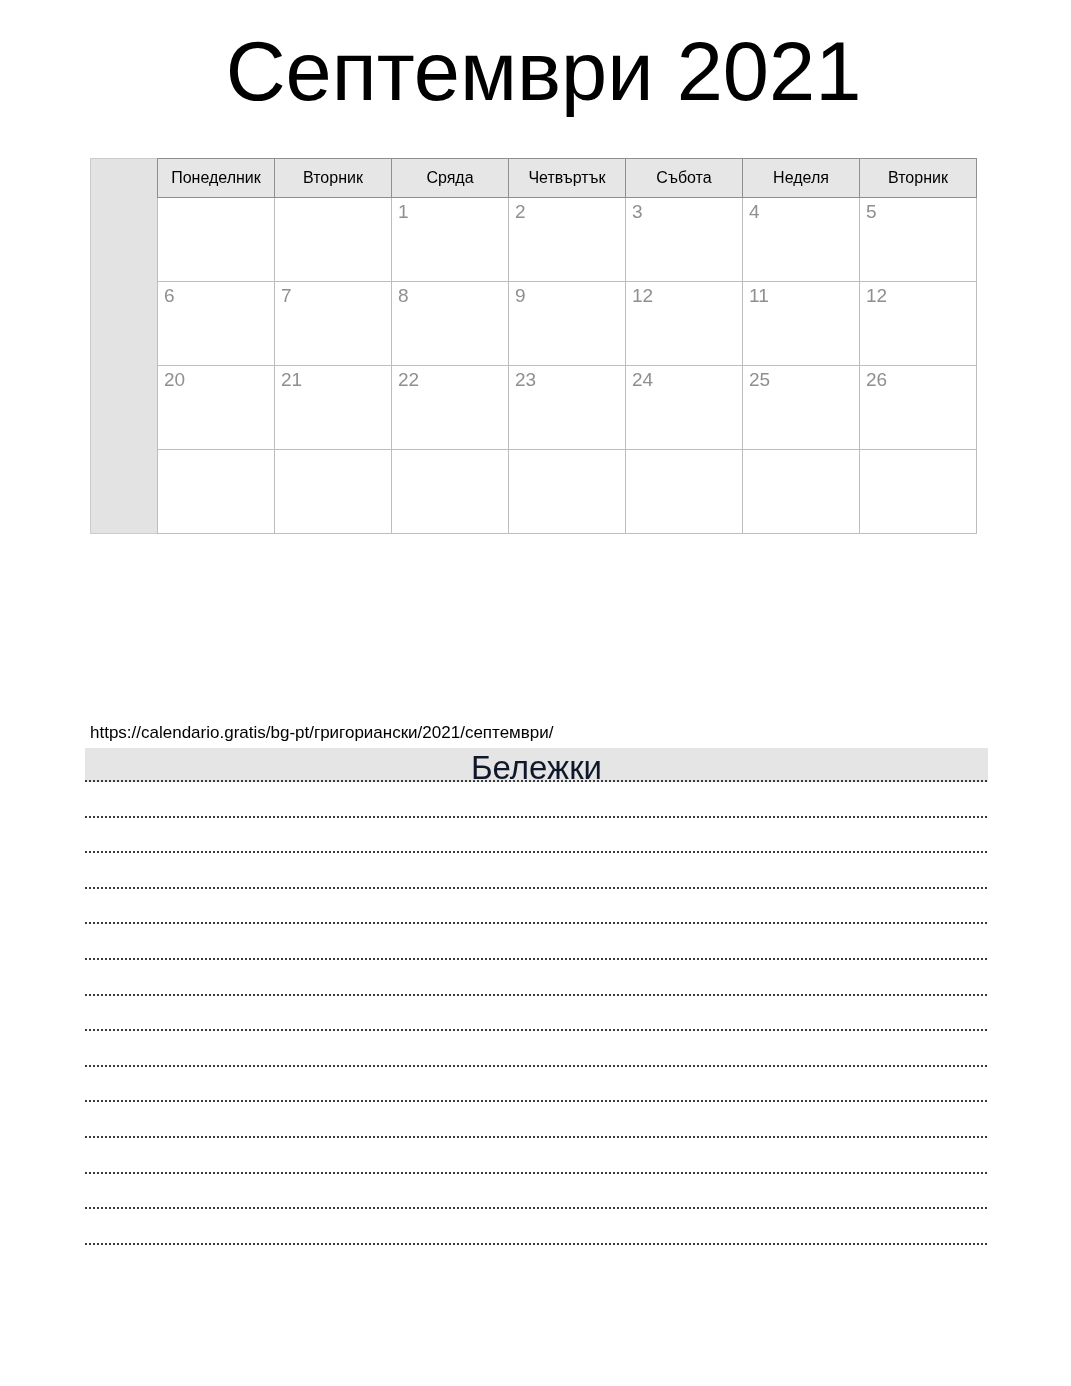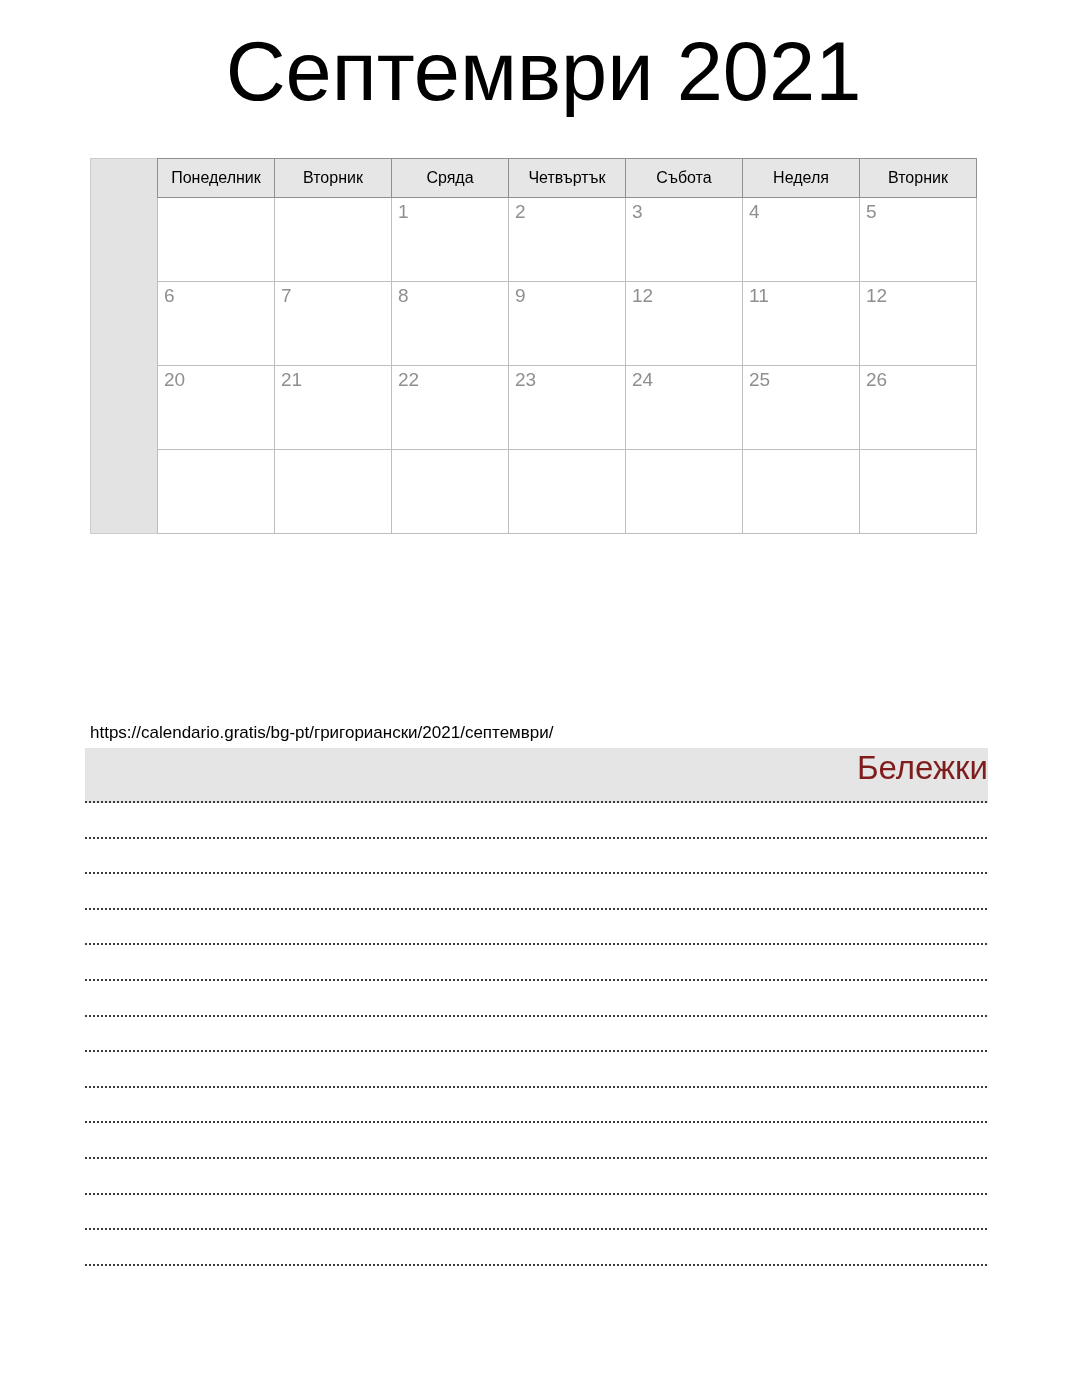--- a/index.html
+++ b/index.html
@@ -81,27 +81,27 @@
   }
 
   
   .notes {
     position: absolute;
     top: 748px;
     left: 85px;
     width: 903px;
   }
   .notes-header {
-    height: 55px;
+    height: 34px;
     background: #e5e5e5;
-    text-align: right;
+    text-align: center;
     font-size: 33px;
     font-weight: 400;
     line-height: 40px;
-    color: #7f1d1d;
+    color: #0f172a;
     position: relative;
   }
   .notes-header::after,
   .rule::after {
     content: "";
     position: absolute;
     left: 0;
     right: 0;
     bottom: 0;
     height: 2px;

